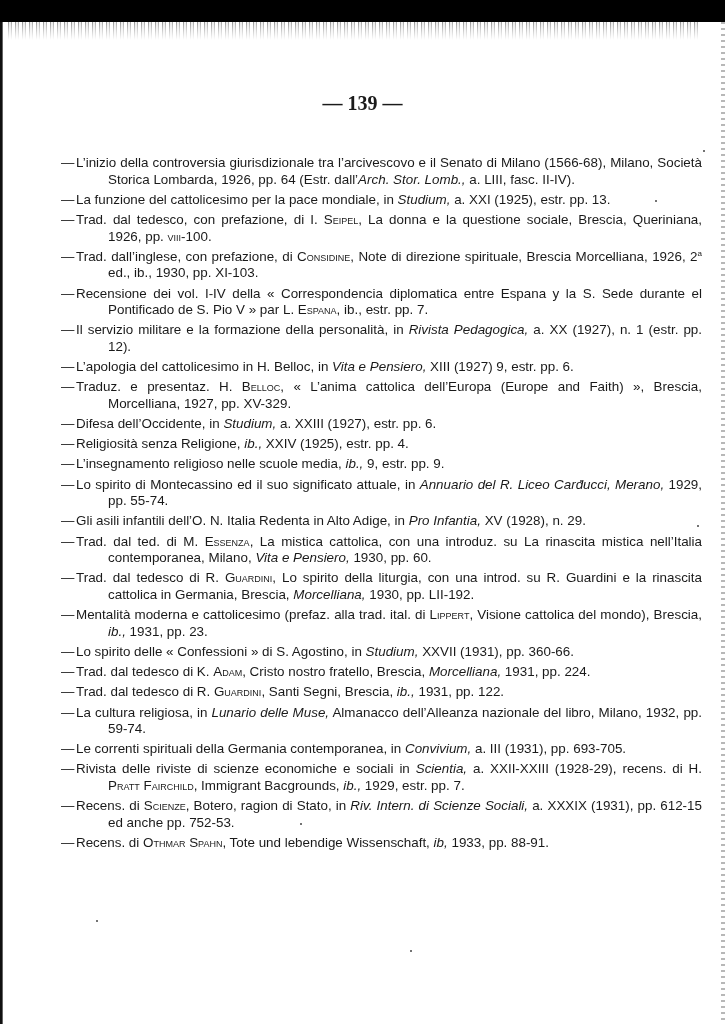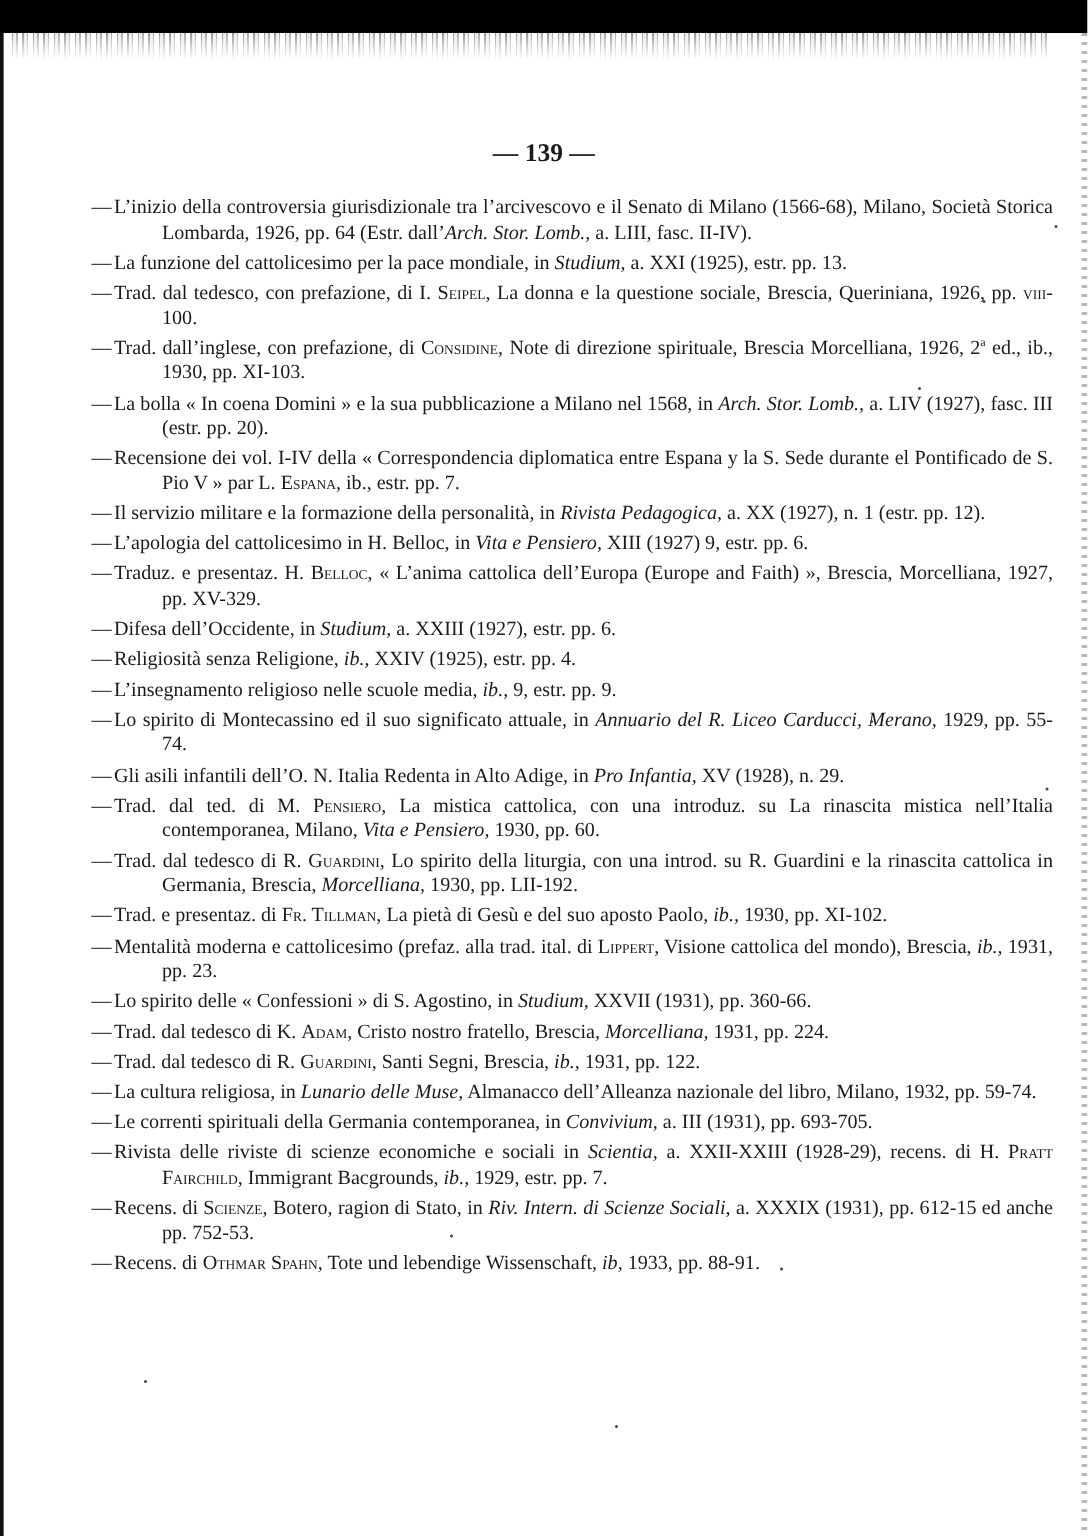--- a/index.html
+++ b/index.html
@@ -25,26 +25,26 @@
     position: absolute; left: 0; top: 22px; width: 5px; height: 1002px;
     background: linear-gradient(90deg, #111 0 2px, #666 2px 3px, transparent 3px);
   }
   .right-edge {
     position: absolute; right: 0; top: 22px; width: 4px; height: 1002px;
     background: repeating-linear-gradient(180deg, #999 0 2px, transparent 2px 6px);
     opacity: 0.7;
   }
   .page-number {
     position: absolute; left: 0; width: 725px; top: 92px;
-    text-align: center; font-size: 17px; font-weight: bold;
+    text-align: center; font-size: 20px; font-weight: bold;
     font-family: "Liberation Serif", "DejaVu Serif", serif;
   }
   .entries {
-    position: absolute; left: 46px; top: 130px; width: 656px;
-    font-family: Liberation Serif, serif;
+    position: absolute; left: 46px; top: 155px; width: 656px;
+    font-family: Liberation Sans, sans-serif;
     font-size: 13.4px; line-height: 16.6px;
   }
   .entry {
     position: relative;
     padding-left: 62px;
     text-indent: -47px;
     margin-bottom: 3.6px;
     text-align: justify;
   }
   .entry .dash { display: inline-block; width: 15px; text-indent: 0; margin-right: 0; }
@@ -61,33 +61,31 @@
 <div class="left-edge"></div>
 <div class="right-edge"></div>
 
 <div class="page-number">— 139 —</div>
 
 <div class="entries" id="entries">
     <div class="entry"><span class="dash">—</span><span class="seg">L’inizio della controversia giurisdizionale tra l’arcivescovo e il Senato di Milano (1566-68), Milano, Società Storica Lombarda, 1926, pp. 64 (Estr. dall’</span><span class="seg-i">Arch. Stor. Lomb.,</span><span class="seg"> a. LIII, fasc. II-IV).</span></div>
     <div class="entry"><span class="dash">—</span><span class="seg">La funzione del cattolicesimo per la pace mondiale, in </span><span class="seg-i">Studium,</span><span class="seg"> a. XXI (1925), estr. pp. 13.</span></div>
     <div class="entry"><span class="dash">—</span><span class="seg">Trad. dal tedesco, con prefazione, di I. </span><span class="seg-sc">Seipel</span><span class="seg">, La donna e la questione sociale, Brescia, Queriniana, 1926, pp. </span><span class="seg-sc">viii</span><span class="seg">-100.</span></div>
     <div class="entry"><span class="dash">—</span><span class="seg">Trad. dall’inglese, con prefazione, di </span><span class="seg-sc">Considine</span><span class="seg">, Note di direzione spirituale, Brescia Morcelliana, 1926, 2</span><span class="seg-sup">a</span><span class="seg"> ed., ib., 1930, pp. XI-103.</span></div>
-    <div class="entry"><span class="dash">—</span><span class="seg">La bolla « In coena Domini » e la sua pubblicazione a Milano nel 1568, in </span><span class="seg-i">Arch. Stor. Lomb.,</span><span class="seg"> a. LIV (1927), fasc. III (estr. pp. 20).</span></div>
     <div class="entry"><span class="dash">—</span><span class="seg">Recensione dei vol. I-IV della « Correspondencia diplomatica entre Espana y la S. Sede durante el Pontificado de S. Pio V » par L. </span><span class="seg-sc">Espana</span><span class="seg">, ib., estr. pp. 7.</span></div>
     <div class="entry"><span class="dash">—</span><span class="seg">Il servizio militare e la formazione della personalità, in </span><span class="seg-i">Rivista Pedagogica,</span><span class="seg"> a. XX (1927), n. 1 (estr. pp. 12).</span></div>
     <div class="entry"><span class="dash">—</span><span class="seg">L’apologia del cattolicesimo in H. Belloc, in </span><span class="seg-i">Vita e Pensiero,</span><span class="seg"> XIII (1927) 9, estr. pp. 6.</span></div>
     <div class="entry"><span class="dash">—</span><span class="seg">Traduz. e presentaz. H. </span><span class="seg-sc">Belloc</span><span class="seg">, « L’anima cattolica dell’Europa (Europe and Faith) », Brescia, Morcelliana, 1927, pp. XV-329.</span></div>
     <div class="entry"><span class="dash">—</span><span class="seg">Difesa dell’Occidente, in </span><span class="seg-i">Studium,</span><span class="seg"> a. XXIII (1927), estr. pp. 6.</span></div>
     <div class="entry"><span class="dash">—</span><span class="seg">Religiosità senza Religione, </span><span class="seg-i">ib.,</span><span class="seg"> XXIV (1925), estr. pp. 4.</span></div>
     <div class="entry"><span class="dash">—</span><span class="seg">L’insegnamento religioso nelle scuole media, </span><span class="seg-i">ib.,</span><span class="seg"> 9, estr. pp. 9.</span></div>
     <div class="entry"><span class="dash">—</span><span class="seg">Lo spirito di Montecassino ed il suo significato attuale, in </span><span class="seg-i">Annuario del R. Liceo Carducci, Merano,</span><span class="seg"> 1929, pp. 55-74.</span></div>
     <div class="entry"><span class="dash">—</span><span class="seg">Gli asili infantili dell’O. N. Italia Redenta in Alto Adige, in </span><span class="seg-i">Pro Infantia,</span><span class="seg"> XV (1928), n. 29.</span></div>
-    <div class="entry"><span class="dash">—</span><span class="seg">Trad. dal ted. di M. </span><span class="seg-sc">Pensiero</span><span class="seg">, La mistica cattolica, con una introduz. su La rinascita mistica nell’Italia contemporanea, Milano, </span><span class="seg-i">Vita e Pensiero,</span><span class="seg"> 1930, pp. 60.</span></div>
+    <div class="entry"><span class="dash">—</span><span class="seg">Trad. dal ted. di M. </span><span class="seg-sc">Essenza</span><span class="seg">, La mistica cattolica, con una introduz. su La rinascita mistica nell’Italia contemporanea, Milano, </span><span class="seg-i">Vita e Pensiero,</span><span class="seg"> 1930, pp. 60.</span></div>
     <div class="entry"><span class="dash">—</span><span class="seg">Trad. dal tedesco di R. </span><span class="seg-sc">Guardini</span><span class="seg">, Lo spirito della liturgia, con una introd. su R. Guardini e la rinascita cattolica in Germania, Brescia, </span><span class="seg-i">Morcelliana,</span><span class="seg"> 1930, pp. LII-192.</span></div>
-    <div class="entry"><span class="dash">—</span><span class="seg">Trad. e presentaz. di </span><span class="seg-sc">Fr. Tillman</span><span class="seg">, La pietà di Gesù e del suo aposto Paolo, </span><span class="seg-i">ib.,</span><span class="seg"> 1930, pp. XI-102.</span></div>
     <div class="entry"><span class="dash">—</span><span class="seg">Mentalità moderna e cattolicesimo (prefaz. alla trad. ital. di </span><span class="seg-sc">Lippert</span><span class="seg">, Visione cattolica del mondo), Brescia, </span><span class="seg-i">ib.,</span><span class="seg"> 1931, pp. 23.</span></div>
     <div class="entry"><span class="dash">—</span><span class="seg">Lo spirito delle « Confessioni » di S. Agostino, in </span><span class="seg-i">Studium,</span><span class="seg"> XXVII (1931), pp. 360-66.</span></div>
     <div class="entry"><span class="dash">—</span><span class="seg">Trad. dal tedesco di K. </span><span class="seg-sc">Adam</span><span class="seg">, Cristo nostro fratello, Brescia, </span><span class="seg-i">Morcelliana,</span><span class="seg"> 1931, pp. 224.</span></div>
     <div class="entry"><span class="dash">—</span><span class="seg">Trad. dal tedesco di R. </span><span class="seg-sc">Guardini</span><span class="seg">, Santi Segni, Brescia, </span><span class="seg-i">ib.,</span><span class="seg"> 1931, pp. 122.</span></div>
     <div class="entry"><span class="dash">—</span><span class="seg">La cultura religiosa, in </span><span class="seg-i">Lunario delle Muse,</span><span class="seg"> Almanacco dell’Alleanza nazionale del libro, Milano, 1932, pp. 59-74.</span></div>
     <div class="entry"><span class="dash">—</span><span class="seg">Le correnti spirituali della Germania contemporanea, in </span><span class="seg-i">Convivium,</span><span class="seg"> a. III (1931), pp. 693-705.</span></div>
     <div class="entry"><span class="dash">—</span><span class="seg">Rivista delle riviste di scienze economiche e sociali in </span><span class="seg-i">Scientia,</span><span class="seg"> a. XXII-XXIII (1928-29), recens. di H. </span><span class="seg-sc">Pratt Fairchild</span><span class="seg">, Immigrant Bacgrounds, </span><span class="seg-i">ib.,</span><span class="seg"> 1929, estr. pp. 7.</span></div>
     <div class="entry"><span class="dash">—</span><span class="seg">Recens. di </span><span class="seg-sc">Scienze</span><span class="seg">, Botero, ragion di Stato, in </span><span class="seg-i">Riv. Intern. di Scienze Sociali,</span><span class="seg"> a. XXXIX (1931), pp. 612-15 ed anche pp. 752-53.</span></div>
     <div class="entry"><span class="dash">—</span><span class="seg">Recens. di </span><span class="seg-sc">Othmar Spahn</span><span class="seg">, Tote und lebendige Wissenschaft, </span><span class="seg-i">ib,</span><span class="seg"> 1933, pp. 88-91.</span></div>
   </div>

